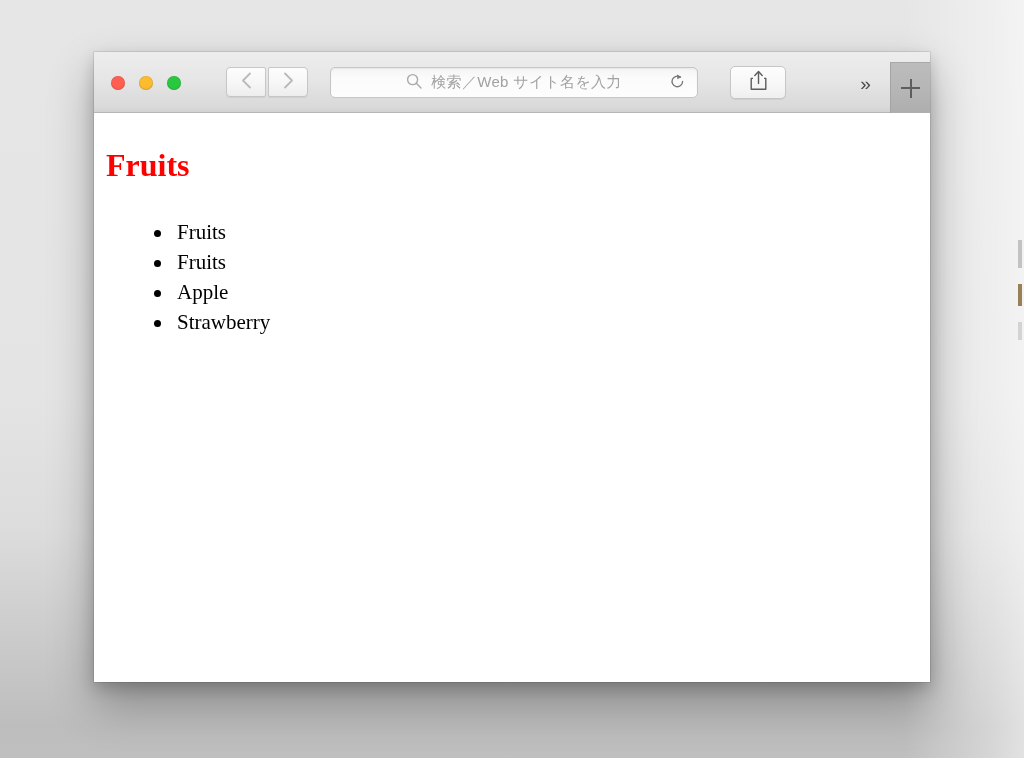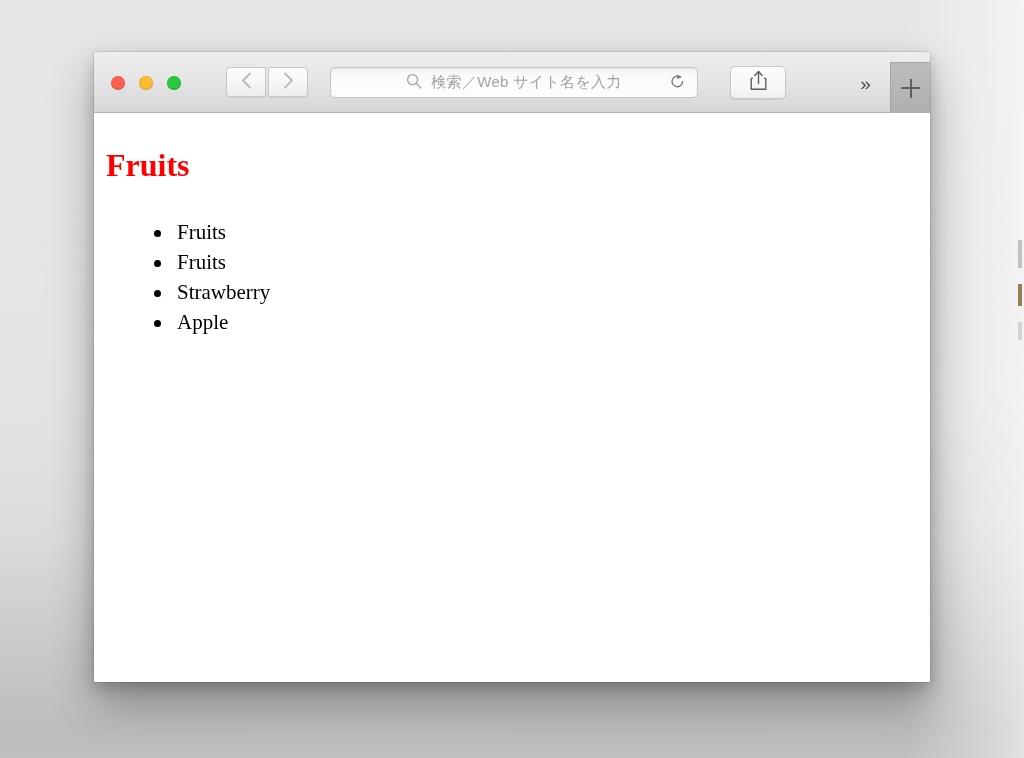--- a/index.html
+++ b/index.html
@@ -335,18 +335,18 @@
       <span id="new-tab-plus"></span>
     </div>
 
   </div>
 
   <div id="page-content">
     <h1 id="page-title">Fruits</h1>
     <ul id="fruit-list">
       <li>Fruits</li>
       <li>Fruits</li>
+      <li>Apple</li>
       <li>Strawberry</li>
-      <li>Apple</li>
     </ul>
   </div>
 
 </div>
 
 </body></html>

